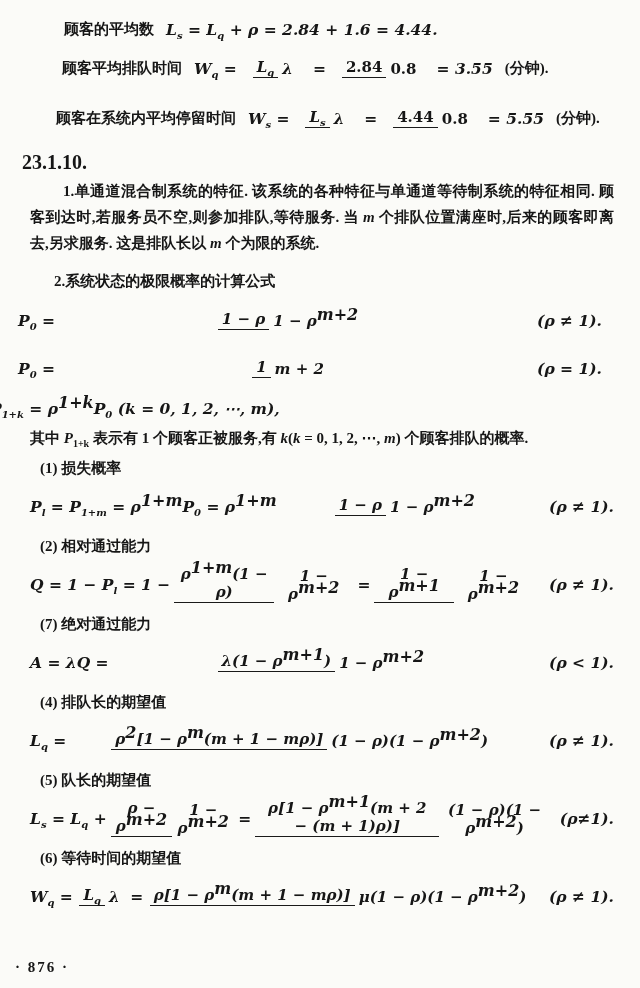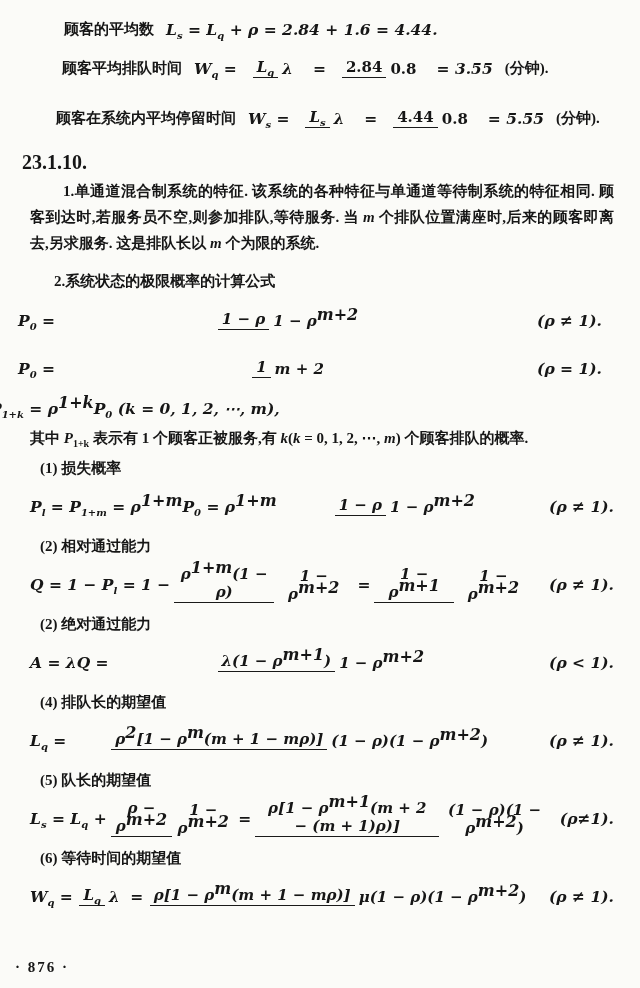--- a/index.html
+++ b/index.html
@@ -129,21 +129,21 @@
       <span class="den">1 − ρ<sup>m+2</sup></span>
     </span>
     <span class="math">=</span>
     <span class="frac">
       <span class="num">1 − ρ<sup>m+1</sup></span>
       <span class="den">1 − ρ<sup>m+2</sup></span>
     </span>
     <span class="math cond">(ρ ≠ 1).</span>
   </div>
 
-  <p class="cn itemlabel">(2) 绝对通过能力</p>
+  <p class="cn itemlabel">(7) 绝对通过能力</p>
   <div class="feq">
     <span class="math">A = λQ =</span>
     <span class="frac">
       <span class="num">λ(1 − ρ<sup>m+1</sup>)</span>
       <span class="den">1 − ρ<sup>m+2</sup></span>
     </span>
     <span class="math cond">(ρ &lt; 1).</span>
   </div>
 
   <p class="cn itemlabel">(4) 排队长的期望值</p>

